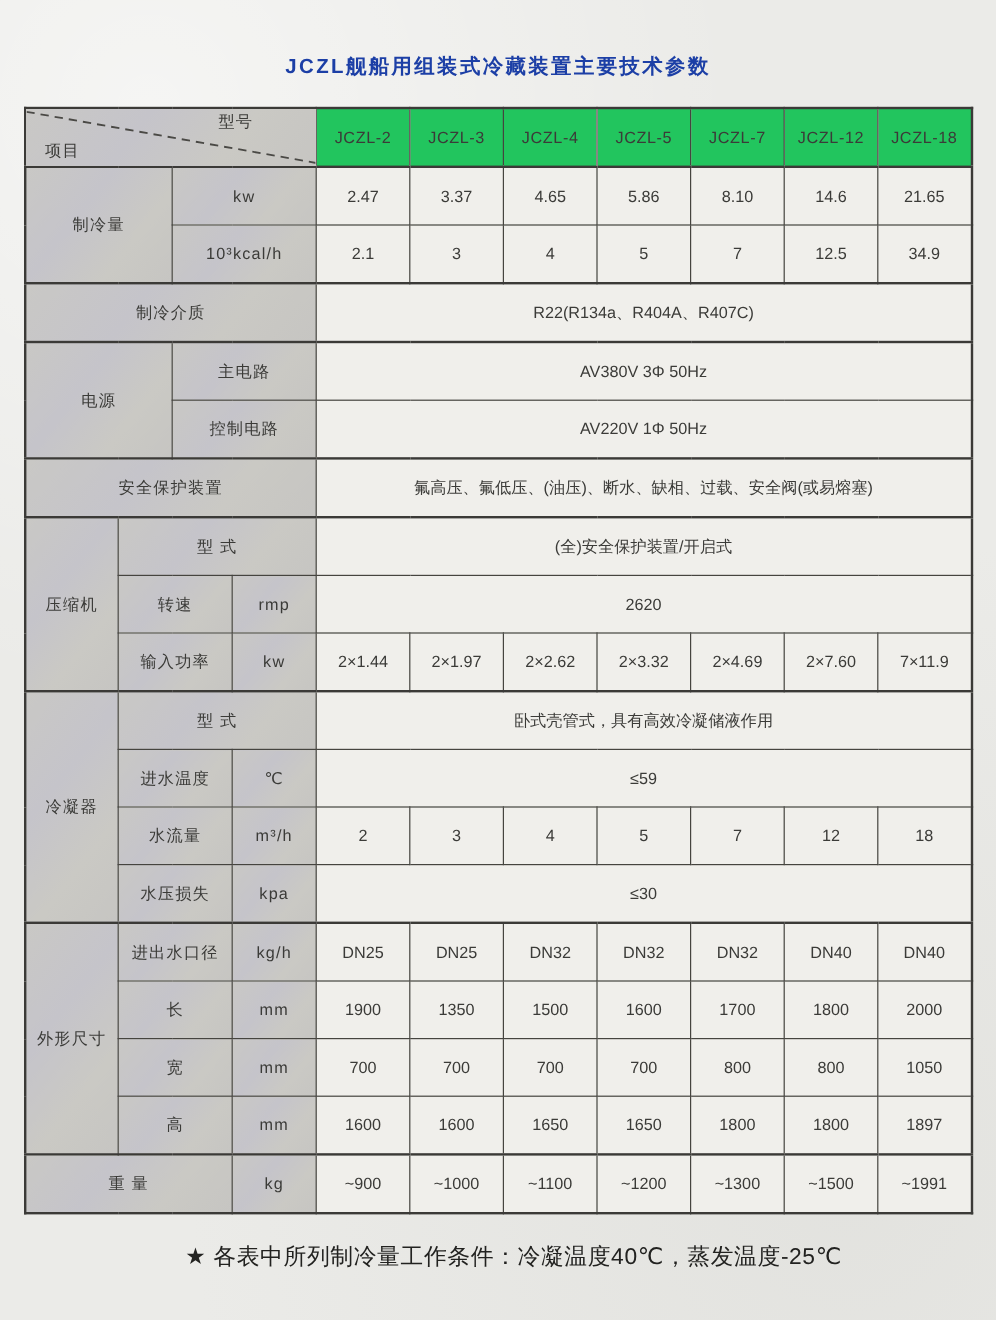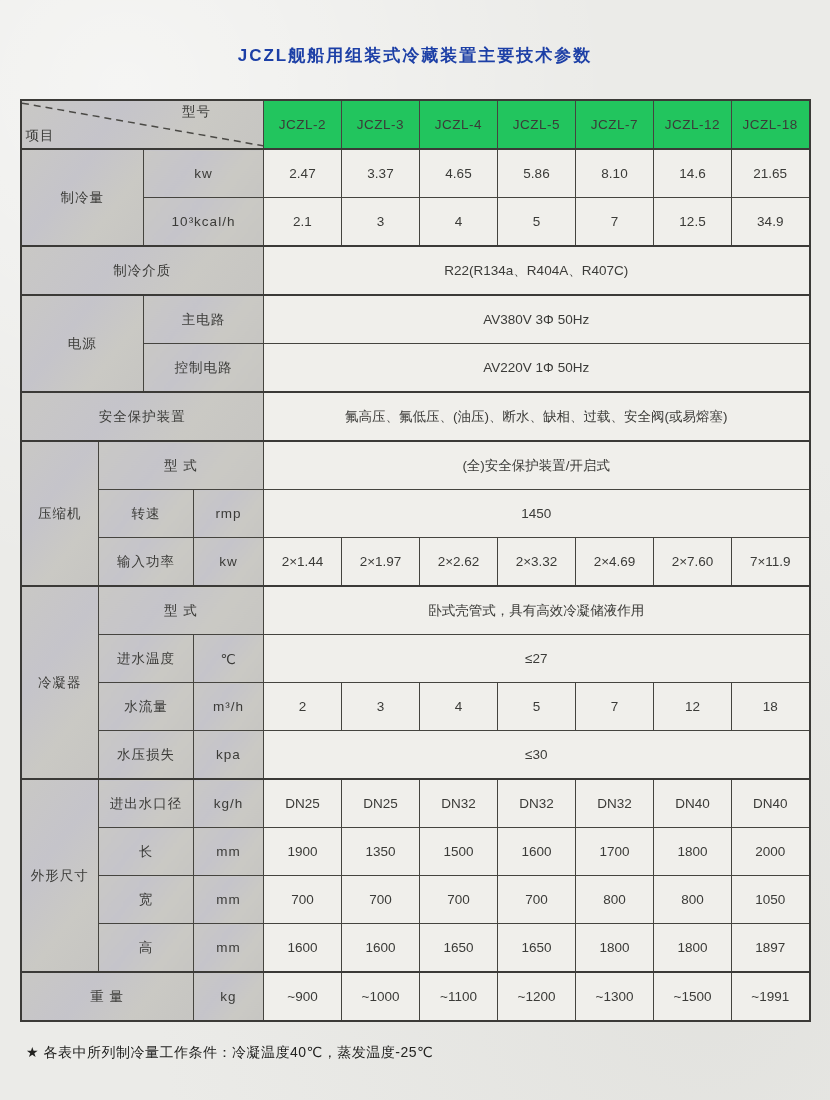--- a/index.html
+++ b/index.html
@@ -19,21 +19,21 @@
     text-align:center;
     font-size:17px;
     font-weight:bold;
     letter-spacing:2px;
     color:#1c3fa6;
   }
   table.spec{
     border-collapse:collapse;
     table-layout:fixed;
     width:790px;
-    margin:32px auto 0;
+    margin:22px auto 0;
     border:2px solid #3b3a37;
     background:#f0efeb;
   }
   table.spec td{
     border:1px solid #45443f;
     text-align:center;
     vertical-align:middle;
     font-size:13.5px;
     height:47px;
     padding:0 2px;
@@ -48,30 +48,31 @@
   }
   td.dat{background:#f0efeb;}
   td.mod{background:#22c55e;font-size:13.5px;letter-spacing:.5px;}
   td.corner{
     position:relative;
     background:linear-gradient(128deg,#c9c8c5 0%,#c5c4ca 38%,#cac9c4 70%,#c6c5c2 100%);
     padding:0;
   }
   .corner-svg{position:absolute;left:0;top:0;width:100%;height:100%;}
   .corner-bottom{
-    position:absolute;left:4px;bottom:3px;font-size:13.5px;letter-spacing:1px;text-align:right;
+    position:absolute;left:16px;bottom:3px;font-size:13.5px;letter-spacing:1px;text-align:right;
   }
   .corner-top{
     position:absolute;right:52px;top:2px;font-size:13.5px;letter-spacing:1px;
   }
   .footnote{
     margin:22px 0 0 26px;
-    font-size:14px;
+    font-size:19px;
     letter-spacing:.5px;
     color:#222220;
+    text-align:center;
   }
 </style>
 </head>
 <body>
 
 <div class="title">JCZL舰船用组装式冷藏装置主要技术参数</div>
 
 <table class="spec">
   <colgroup>
     <col style="width:78px">
@@ -149,21 +150,21 @@
   </tr>
 
   <tr class="sec">
     <td rowspan="3" class="lbl">压缩机</td>
     <td colspan="3" class="lbl">型 式</td>
     <td colspan="7" class="dat">(全)安全保护装置/开启式</td>
   </tr>
   <tr>
     <td colspan="2" class="lbl">转速</td>
     <td class="lbl">rmp</td>
-    <td colspan="7" class="dat">1450</td>
+    <td colspan="7" class="dat">2620</td>
   </tr>
   <tr>
     <td colspan="2" class="lbl">输入功率</td>
     <td class="lbl">kw</td>
     <td class="dat">2×1.44</td>
     <td class="dat">2×1.97</td>
     <td class="dat">2×2.62</td>
     <td class="dat">2×3.32</td>
     <td class="dat">2×4.69</td>
     <td class="dat">2×7.60</td>
@@ -171,21 +172,21 @@
   </tr>
 
   <tr class="sec">
     <td rowspan="4" class="lbl">冷凝器</td>
     <td colspan="3" class="lbl">型 式</td>
     <td colspan="7" class="dat">卧式壳管式，具有高效冷凝储液作用</td>
   </tr>
   <tr>
     <td colspan="2" class="lbl">进水温度</td>
     <td class="lbl">℃</td>
-    <td colspan="7" class="dat">≤27</td>
+    <td colspan="7" class="dat">≤59</td>
   </tr>
   <tr>
     <td colspan="2" class="lbl">水流量</td>
     <td class="lbl">m³/h</td>
     <td class="dat">2</td>
     <td class="dat">3</td>
     <td class="dat">4</td>
     <td class="dat">5</td>
     <td class="dat">7</td>
     <td class="dat">12</td>

